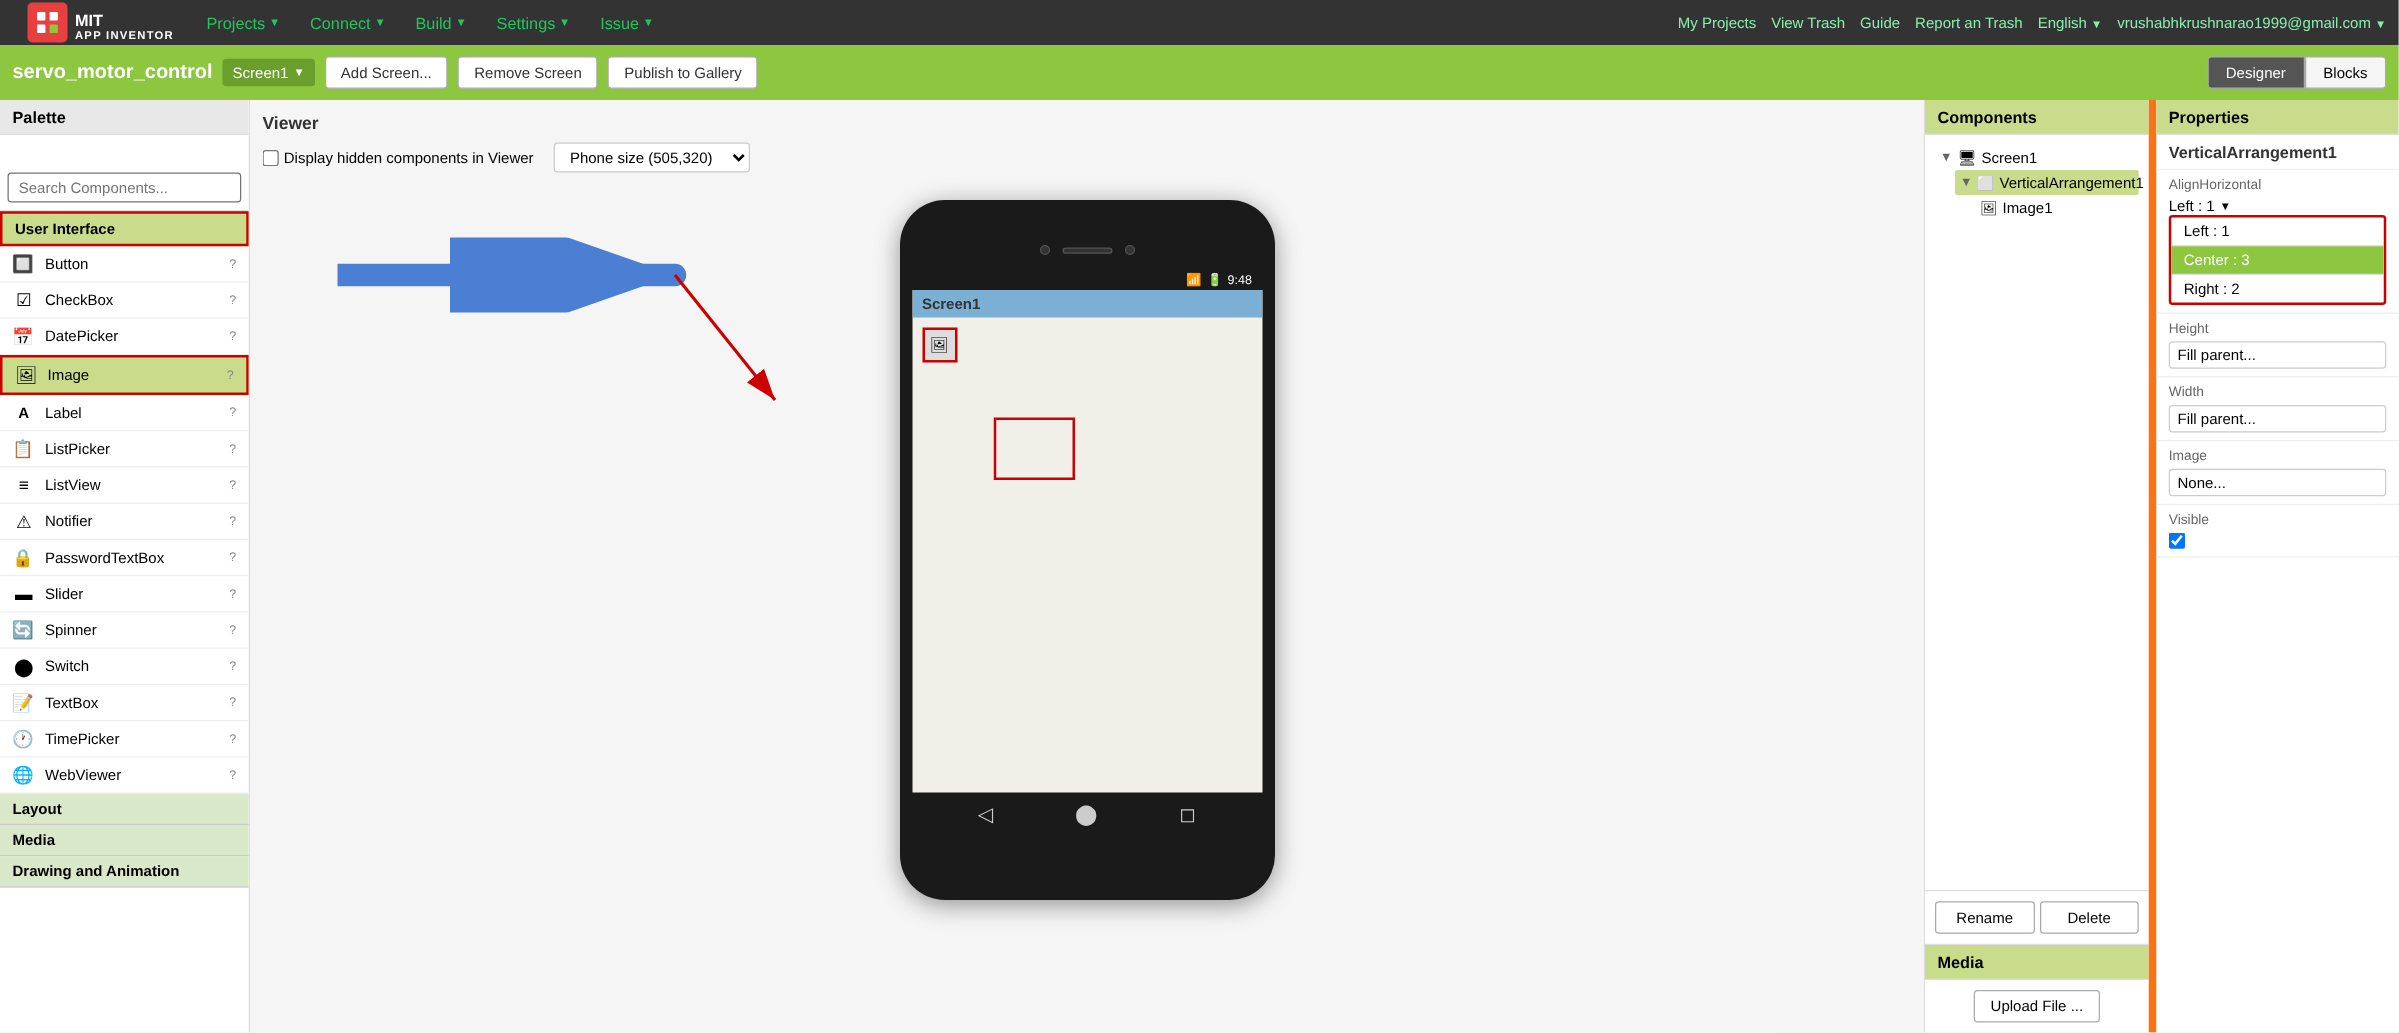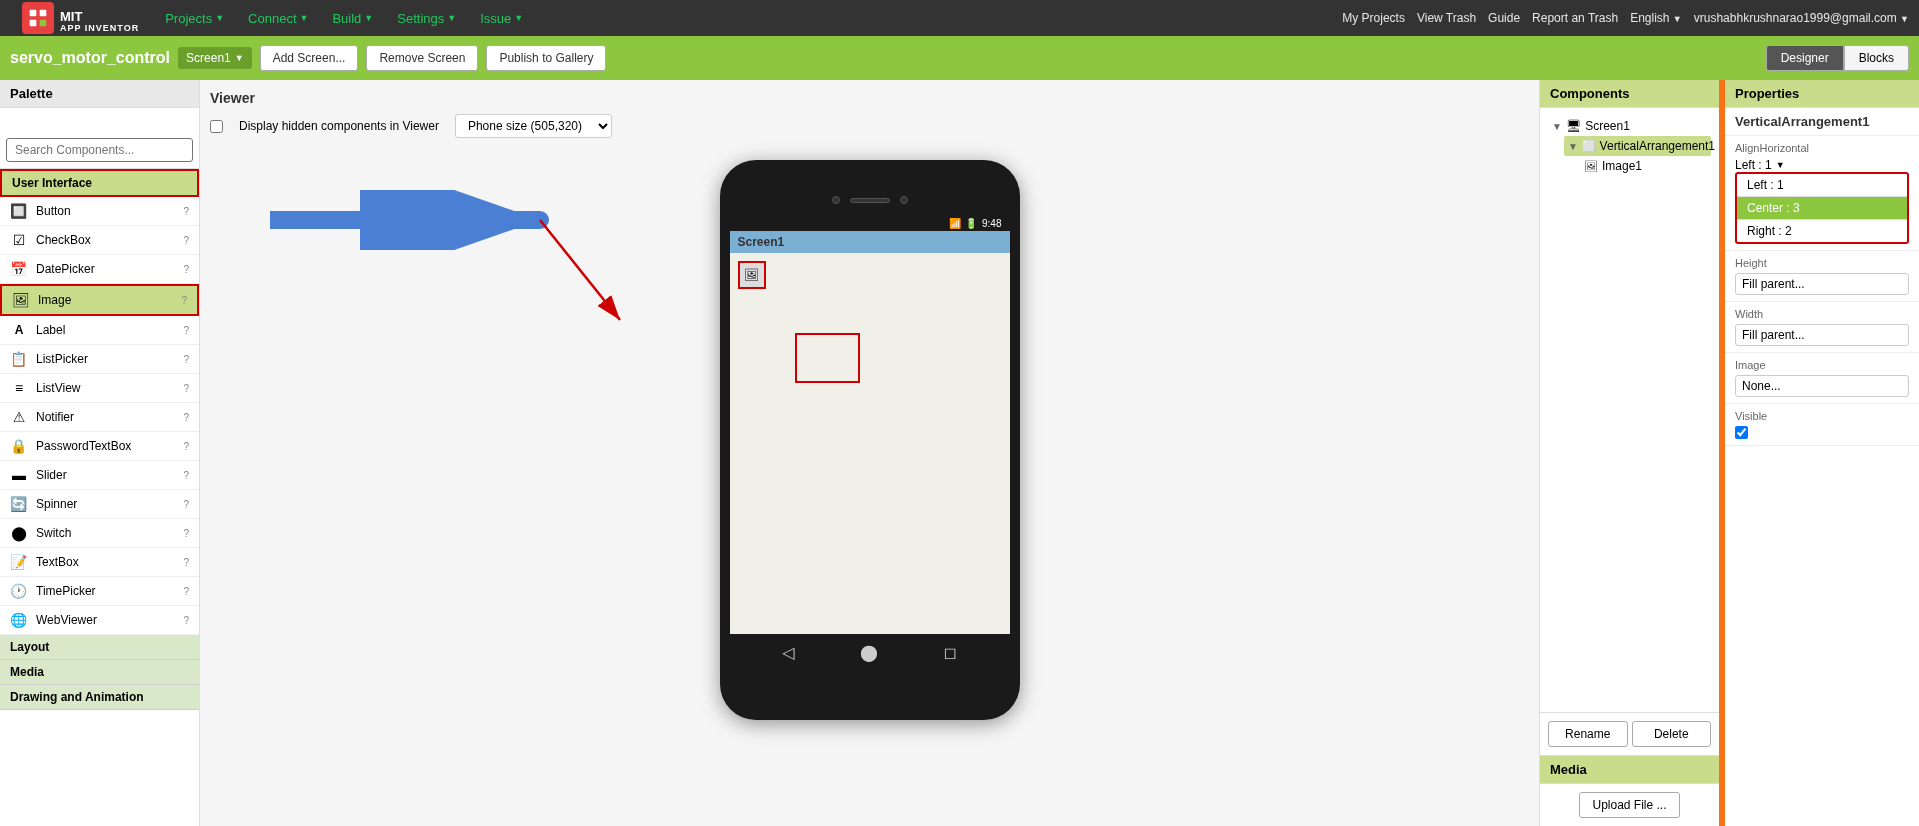--- a/index.html
+++ b/index.html
@@ -32,21 +32,21 @@
     .logo-text { color: #fff; font-weight: bold; font-size: 13px; line-height: 1.1; }
     .nav-item {
       color: #22c55e;
       padding: 4px 10px;
       cursor: pointer;
       font-size: 13px;
       display: flex; align-items: center; gap: 3px;
     }
     .nav-sep { flex: 1; }
     .nav-right { display: flex; align-items: center; gap: 12px; }
-    .nav-right-item { color: #e5e5e5; font-size: 12px; cursor: pointer; }
+    .nav-right-item { color: #86efac; font-size: 12px; cursor: pointer; }
     .dropdown-arrow { font-size: 9px; }
 
     
     .toolbar {
       background: #8dc63f;
       display: flex;
       align-items: center;
       padding: 6px 10px;
       gap: 8px;
       height: 44px;
@@ -196,21 +196,21 @@
     }
     .viewer-controls {
       display: flex;
       align-items: center;
       gap: 16px;
       margin-bottom: 12px;
     }
     .viewer-checkbox {
       display: flex;
       align-items: flex-end;
-      gap: 16px;
+      gap: 4px;
       font-size: 12px;
     }
     .viewer-size-select {
       padding: 3px 8px;
       border: 1px solid #ccc;
       border-radius: 3px;
       font-size: 12px;
       background: #fff;
     }
     

